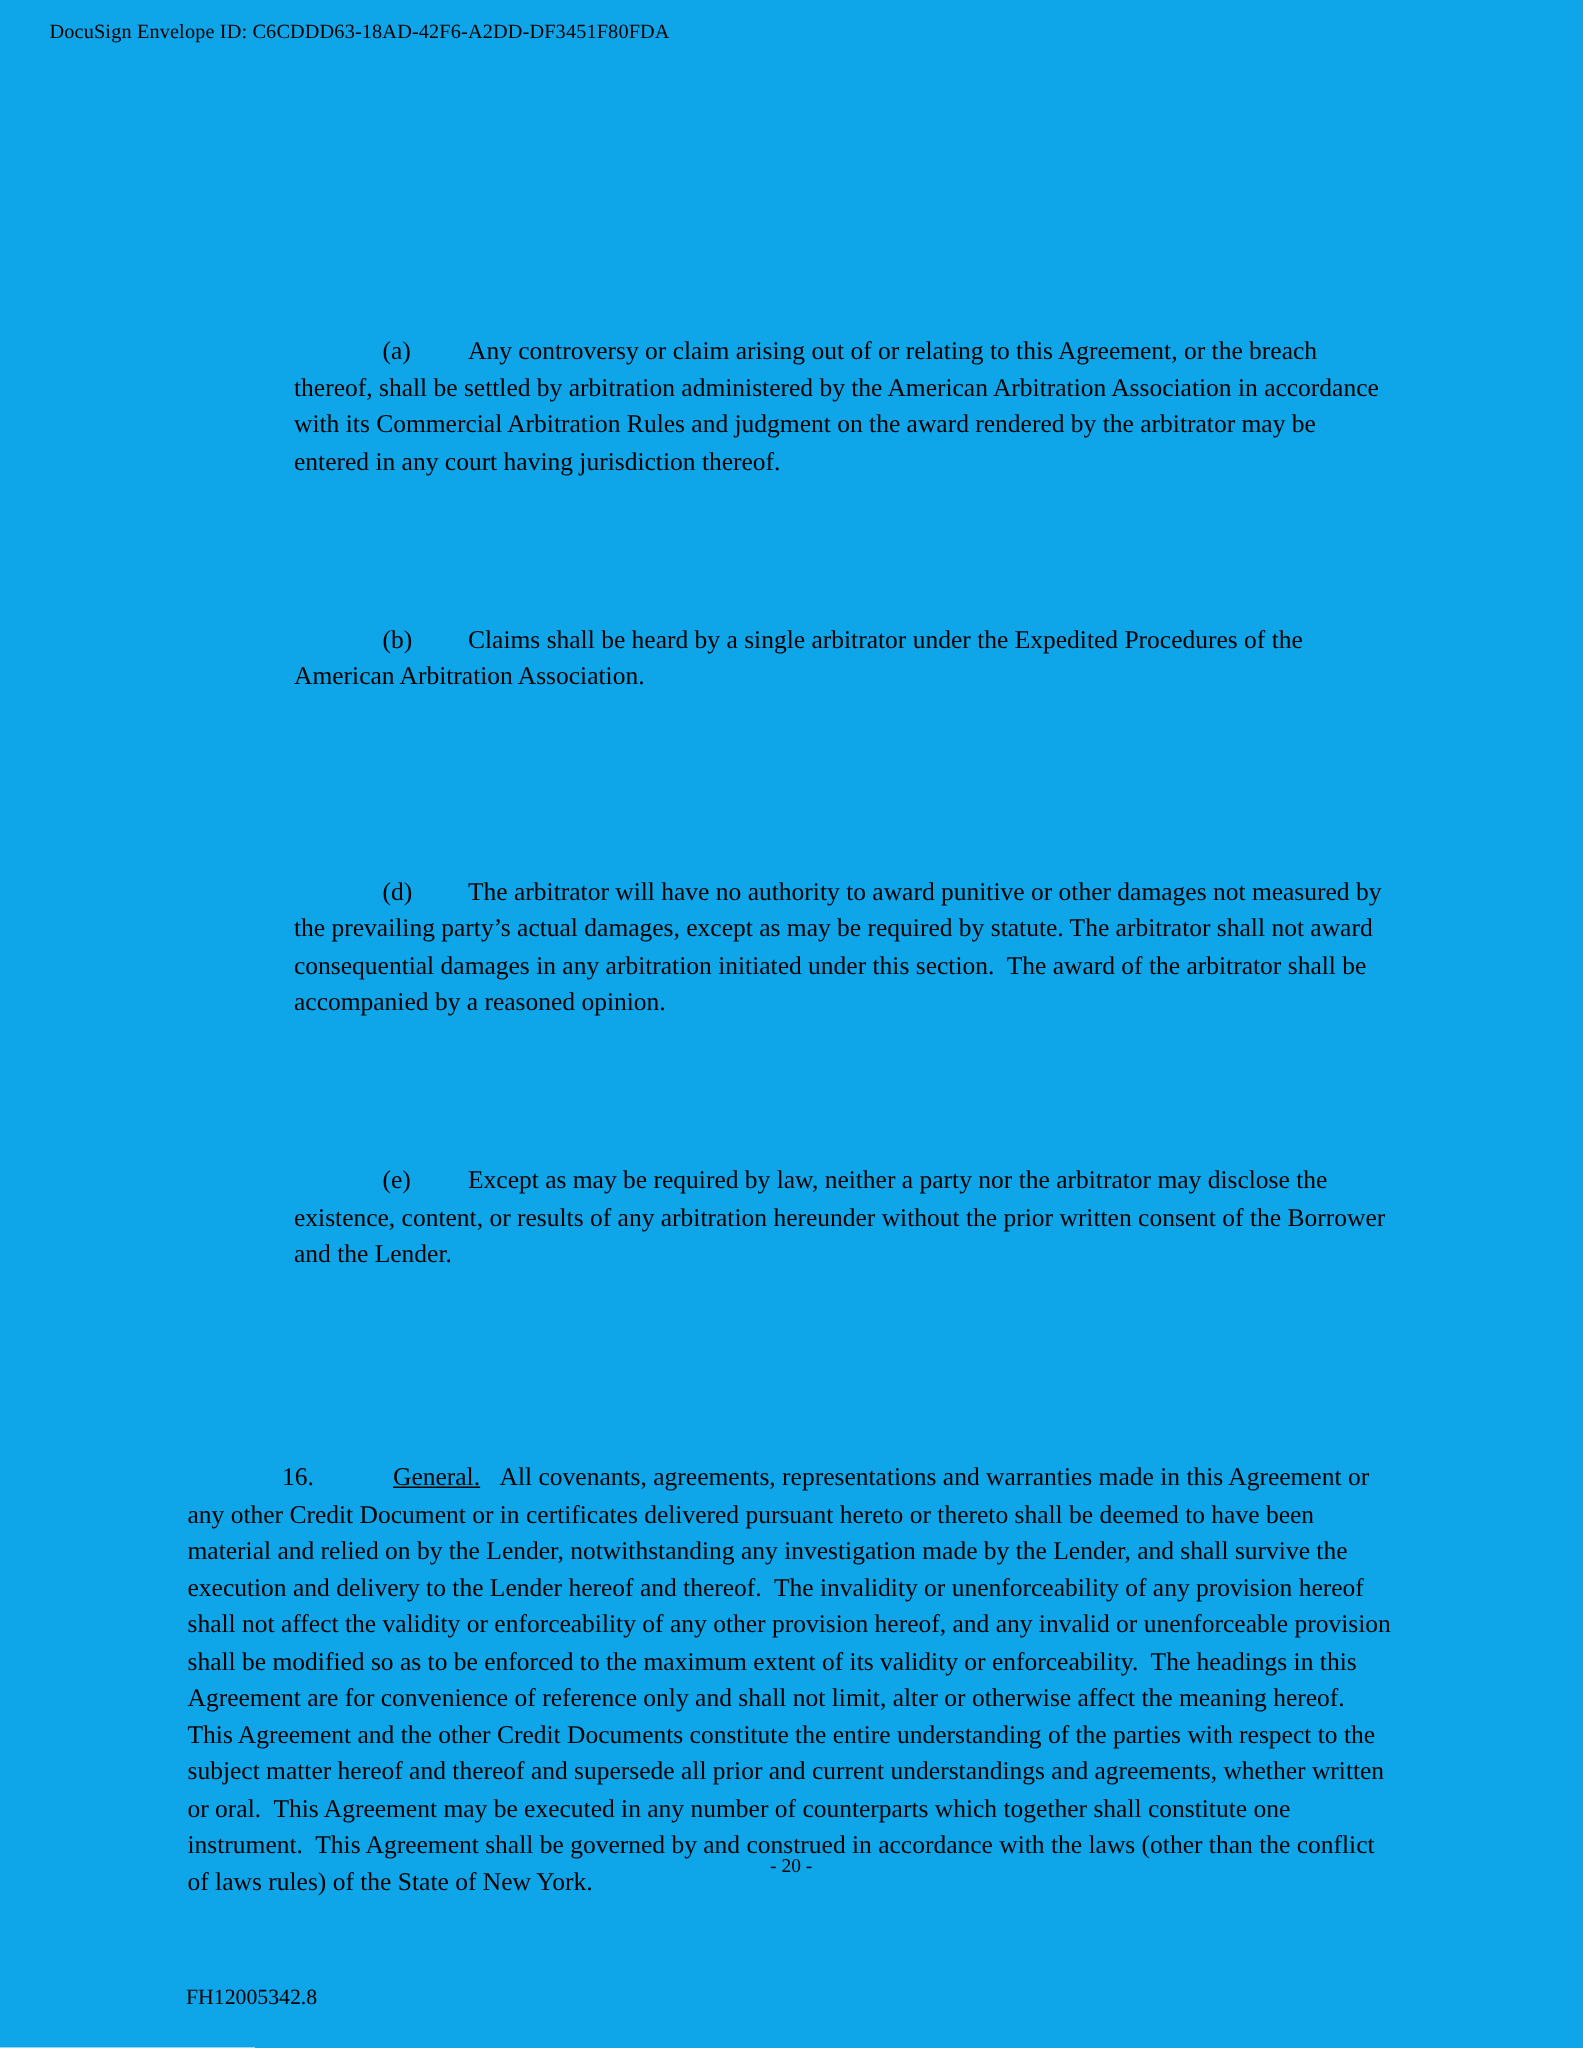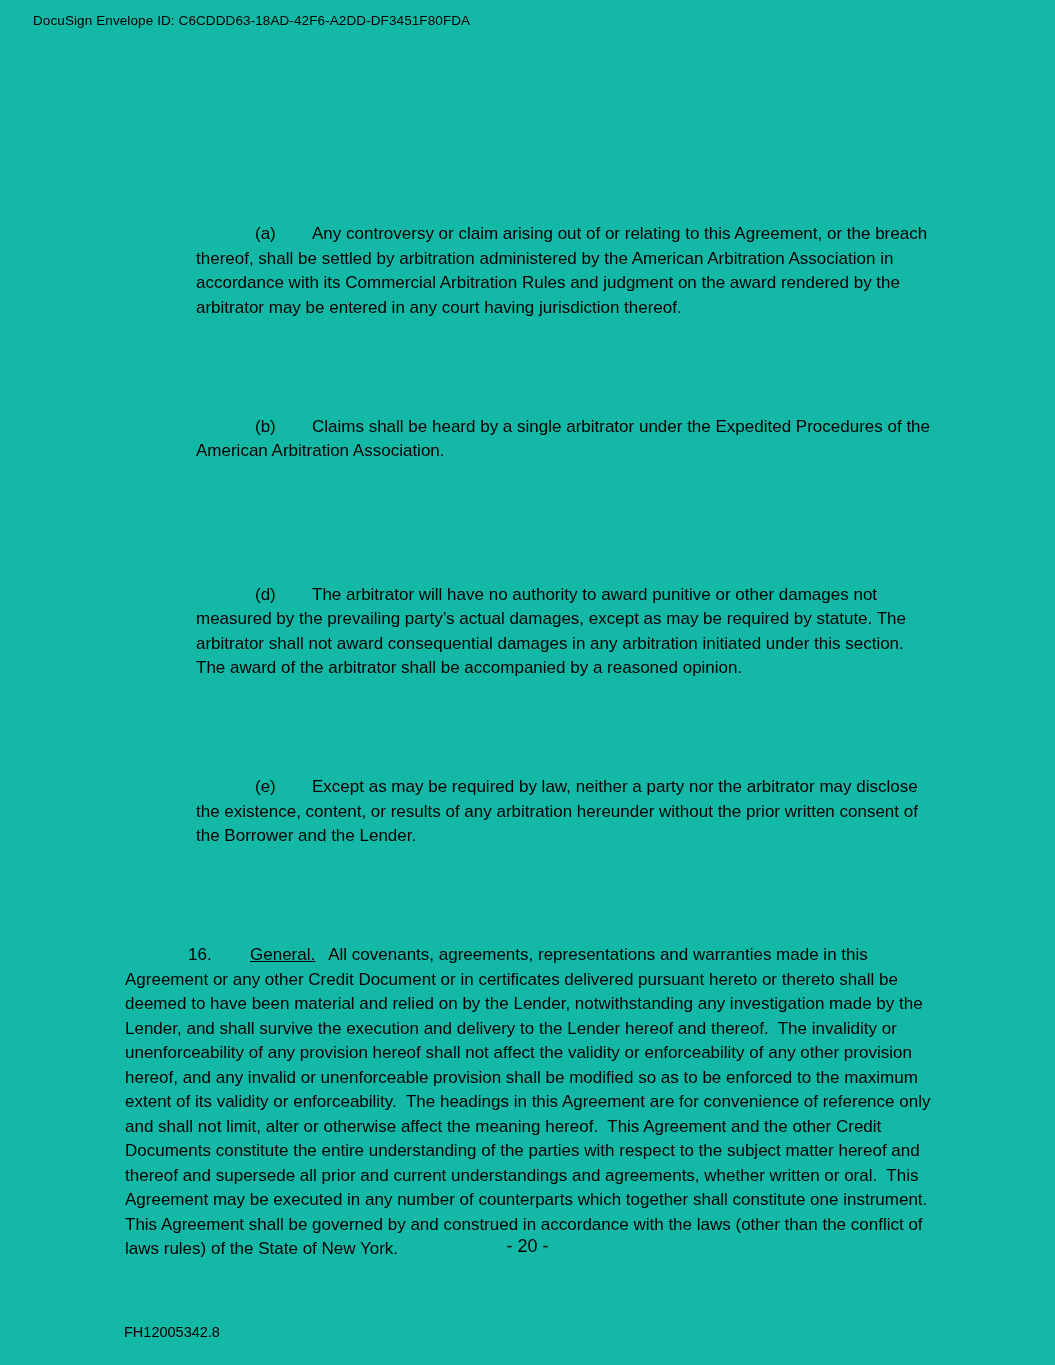--- a/index.html
+++ b/index.html
@@ -4,23 +4,23 @@
 <style>
   html, body {
     margin: 0;
     padding: 0;
     background: #ffffff;
   }
   .page {
     position: relative;
     width: 1055px;
     height: 1365px;
-    background: #14b8a6;
+    background: #0ea5e9;
     color: #000000;
-    font-family: Liberation Sans, sans-serif;
+    font-family: Liberation Serif, serif;
     overflow: hidden;
   }
   .docusign-header {
     position: absolute;
     top: 13px;
     left: 33px;
     font-size: 13.5px;
     line-height: 16px;
     color: #000000;
     letter-spacing: 0.1px;
@@ -55,31 +55,33 @@
   .sub-label {
     display: inline-block;
     width: 57px;
     text-indent: 0;
   }
   .sec16 {
     text-indent: 63px;
   }
   .sec16 .sec-num {
     width: 62px;
+    margin-top: 30px;
   }
   .underlined {
     text-decoration: underline;
+    margin-left: 12px;
   }
   .page-number {
     position: absolute;
     top: 1236px;
     left: 0;
     width: 100%;
     text-align: center;
-    font-size: 18px;
+    font-size: 13px;
   }
   .footer-ref {
     position: absolute;
     top: 1324px;
     left: 124px;
     font-size: 14.5px;
   }
 </style>
 </head>
 <body>

